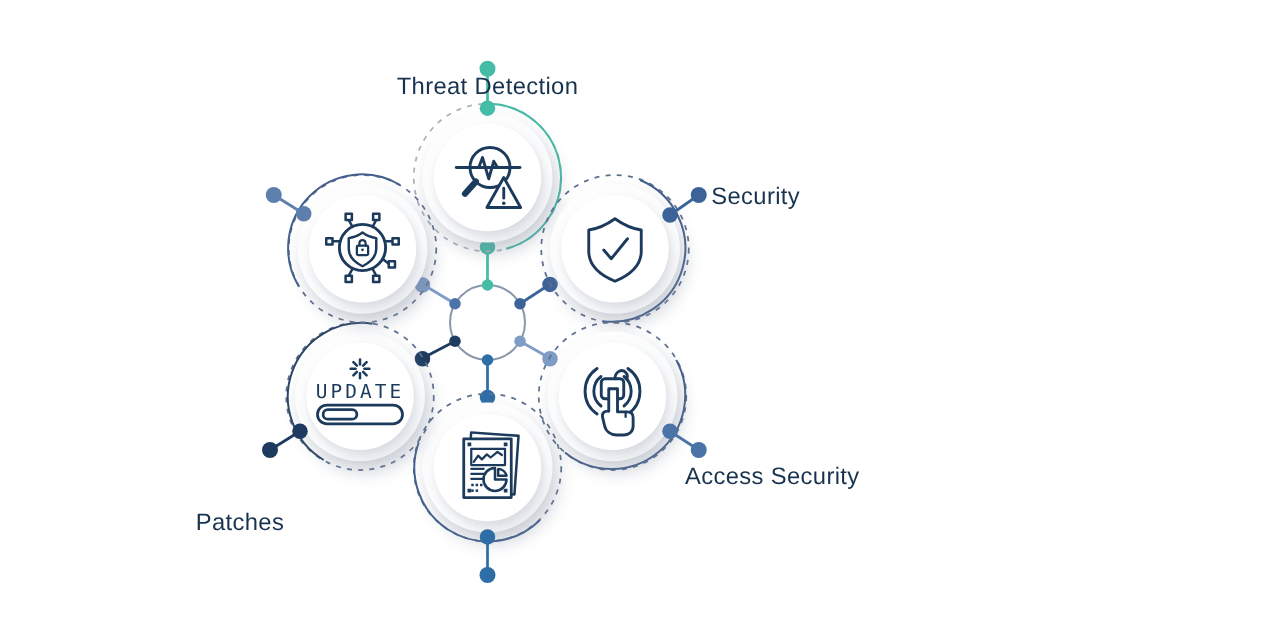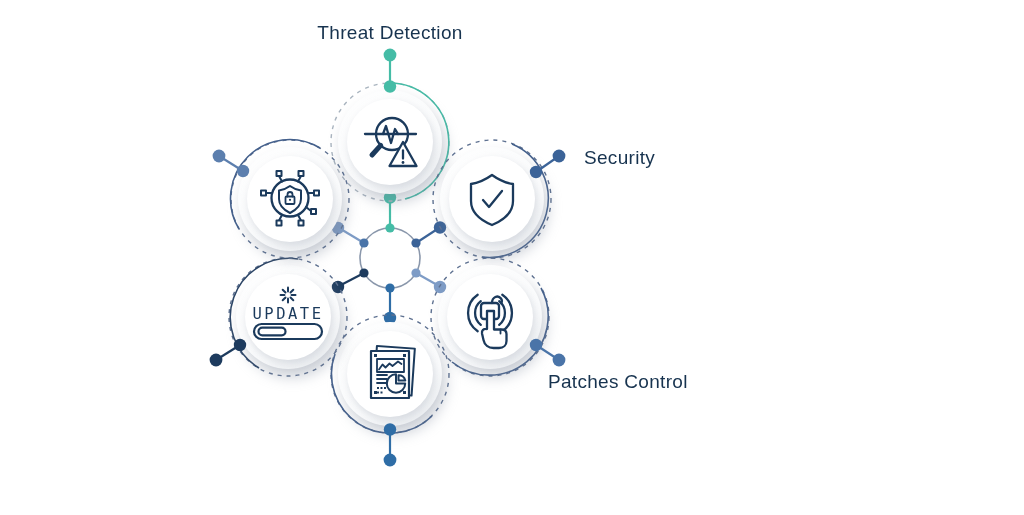--- a/index.html
+++ b/index.html
@@ -1,21 +1,21 @@
 <!DOCTYPE html>
 <html><head>
 <meta charset="utf-8">
 <style>
   html,body{margin:0;padding:0;background:#fff;}
   #stage{position:relative;width:1024px;height:515px;background:#ffffff;overflow:hidden;
          font-family:"Liberation Sans",sans-serif;}
   #diagram-svg{position:absolute;left:0;top:0;}
   .label{position:absolute;font-size:19px;font-weight:500;color:#17334F;letter-spacing:.3px;
          line-height:26px;white-space:pre-line;}
-  .center{text-align:center;}
+  .center{text-align:center;margin-top:37px;}
   .disc-outer{filter:drop-shadow(4px 8px 7px rgba(120,132,150,.38));}
   .disc-inner{filter:drop-shadow(2px 4px 4px rgba(135,146,162,.30));}
   .icon{stroke:#1B3A5C;stroke-width:2.3;fill:none;stroke-linecap:round;stroke-linejoin:round;}
   .dash{fill:none;stroke-width:1.4;stroke-dasharray:4 5;}
   .arc{fill:none;stroke-width:1.6;}
   .spoke{stroke-width:2.2;fill:none;}
   .conn{stroke-width:2.2;fill:none;}
   .hexring{fill:none;stroke:#8A97AB;stroke-width:1.6;}
   .update-text{font-family:"DejaVu Sans Mono",monospace;font-size:15.5px;letter-spacing:2.5px;
                fill:#1B3A5C;stroke:none;font-weight:500;}
@@ -215,16 +215,17 @@
     </g>
     <g>
       <line class="conn" x1="243" y1="171" x2="219" y2="156" stroke="#5C7FAE"></line>
       <circle cx="243" cy="171" r="6.2" fill="#5C7FAE"></circle>
       <circle cx="219" cy="156" r="6.4" fill="#5C7FAE"></circle>
     </g>
   </g>
 </svg>
 
   <div class="label center" style="left:230px;top:20px;width:320px">Threat Detection</div>
-  <div class="label" style="left:584px;top:145px">Security</div>
-  <div class="label" style="left:548px;top:369px">Patches Control</div>
+  <div class="label" style="left:569px;top:145px">Security</div>
+  <div class="label" style="left:548px;top:369px">Access Security</div>
+  <div class="label center" style="left:138px;top:369px;width:108px">Patches</div>
 
 </div>
 
 </body></html>

